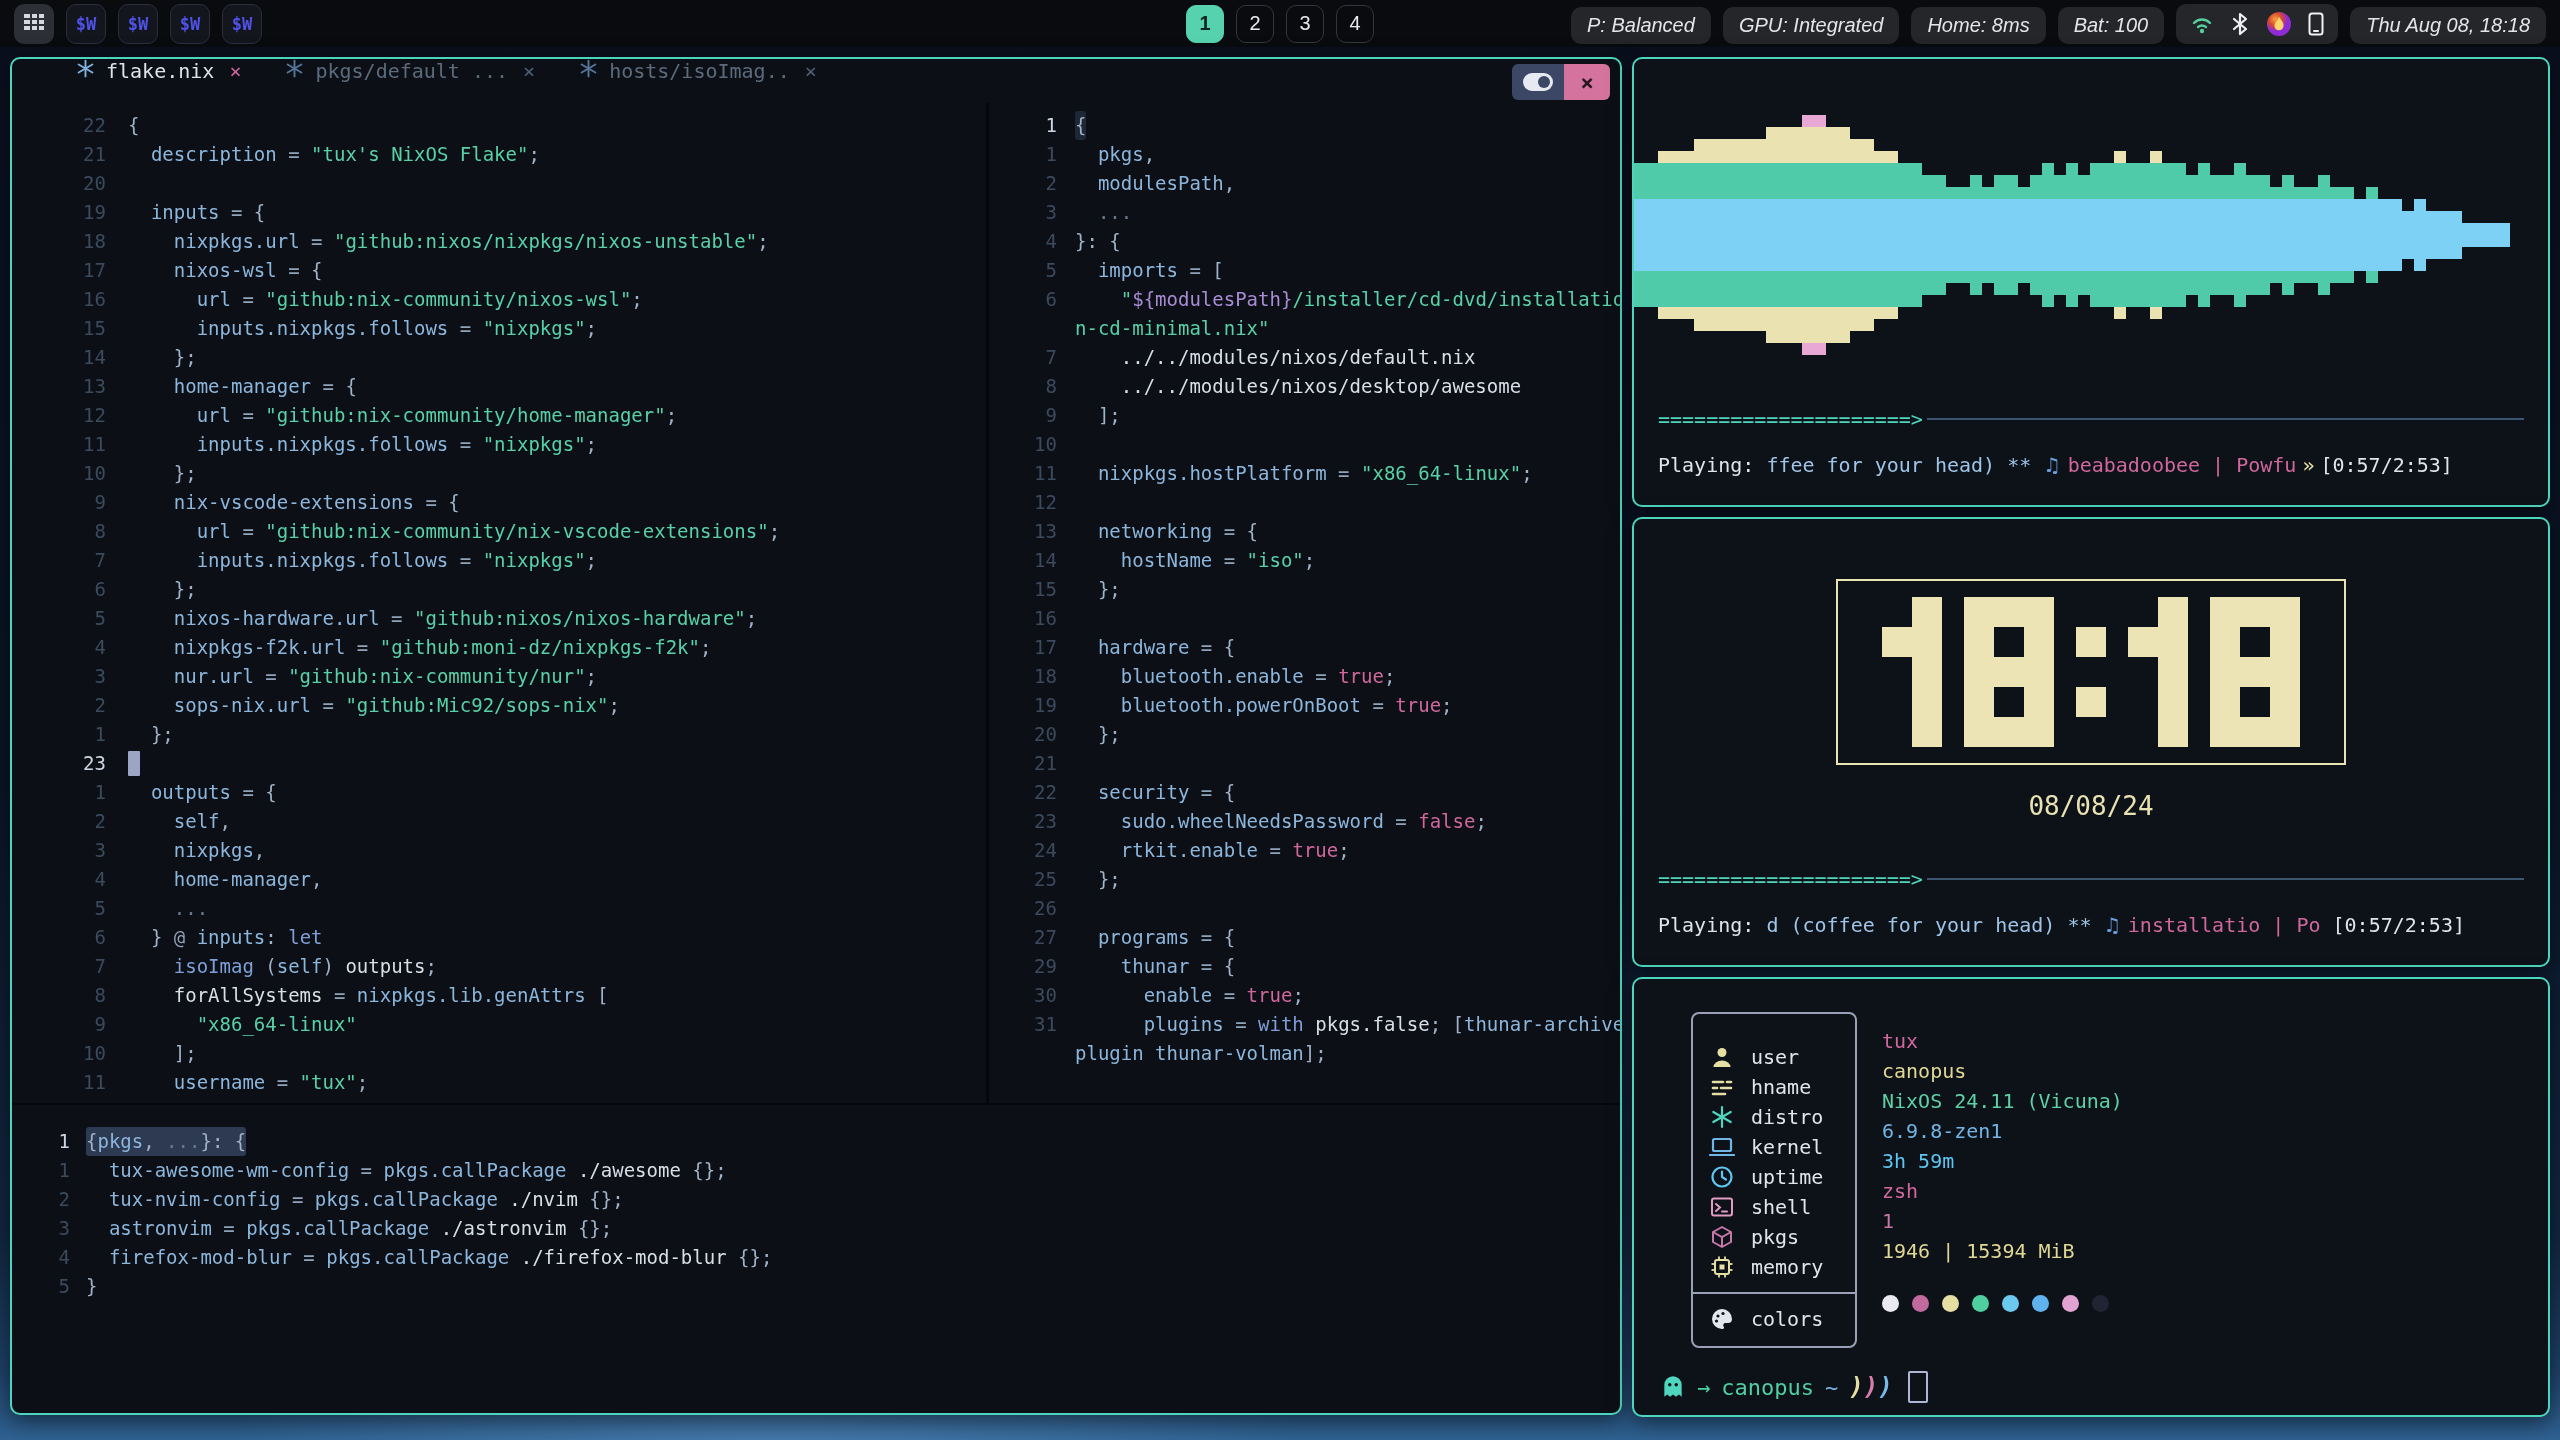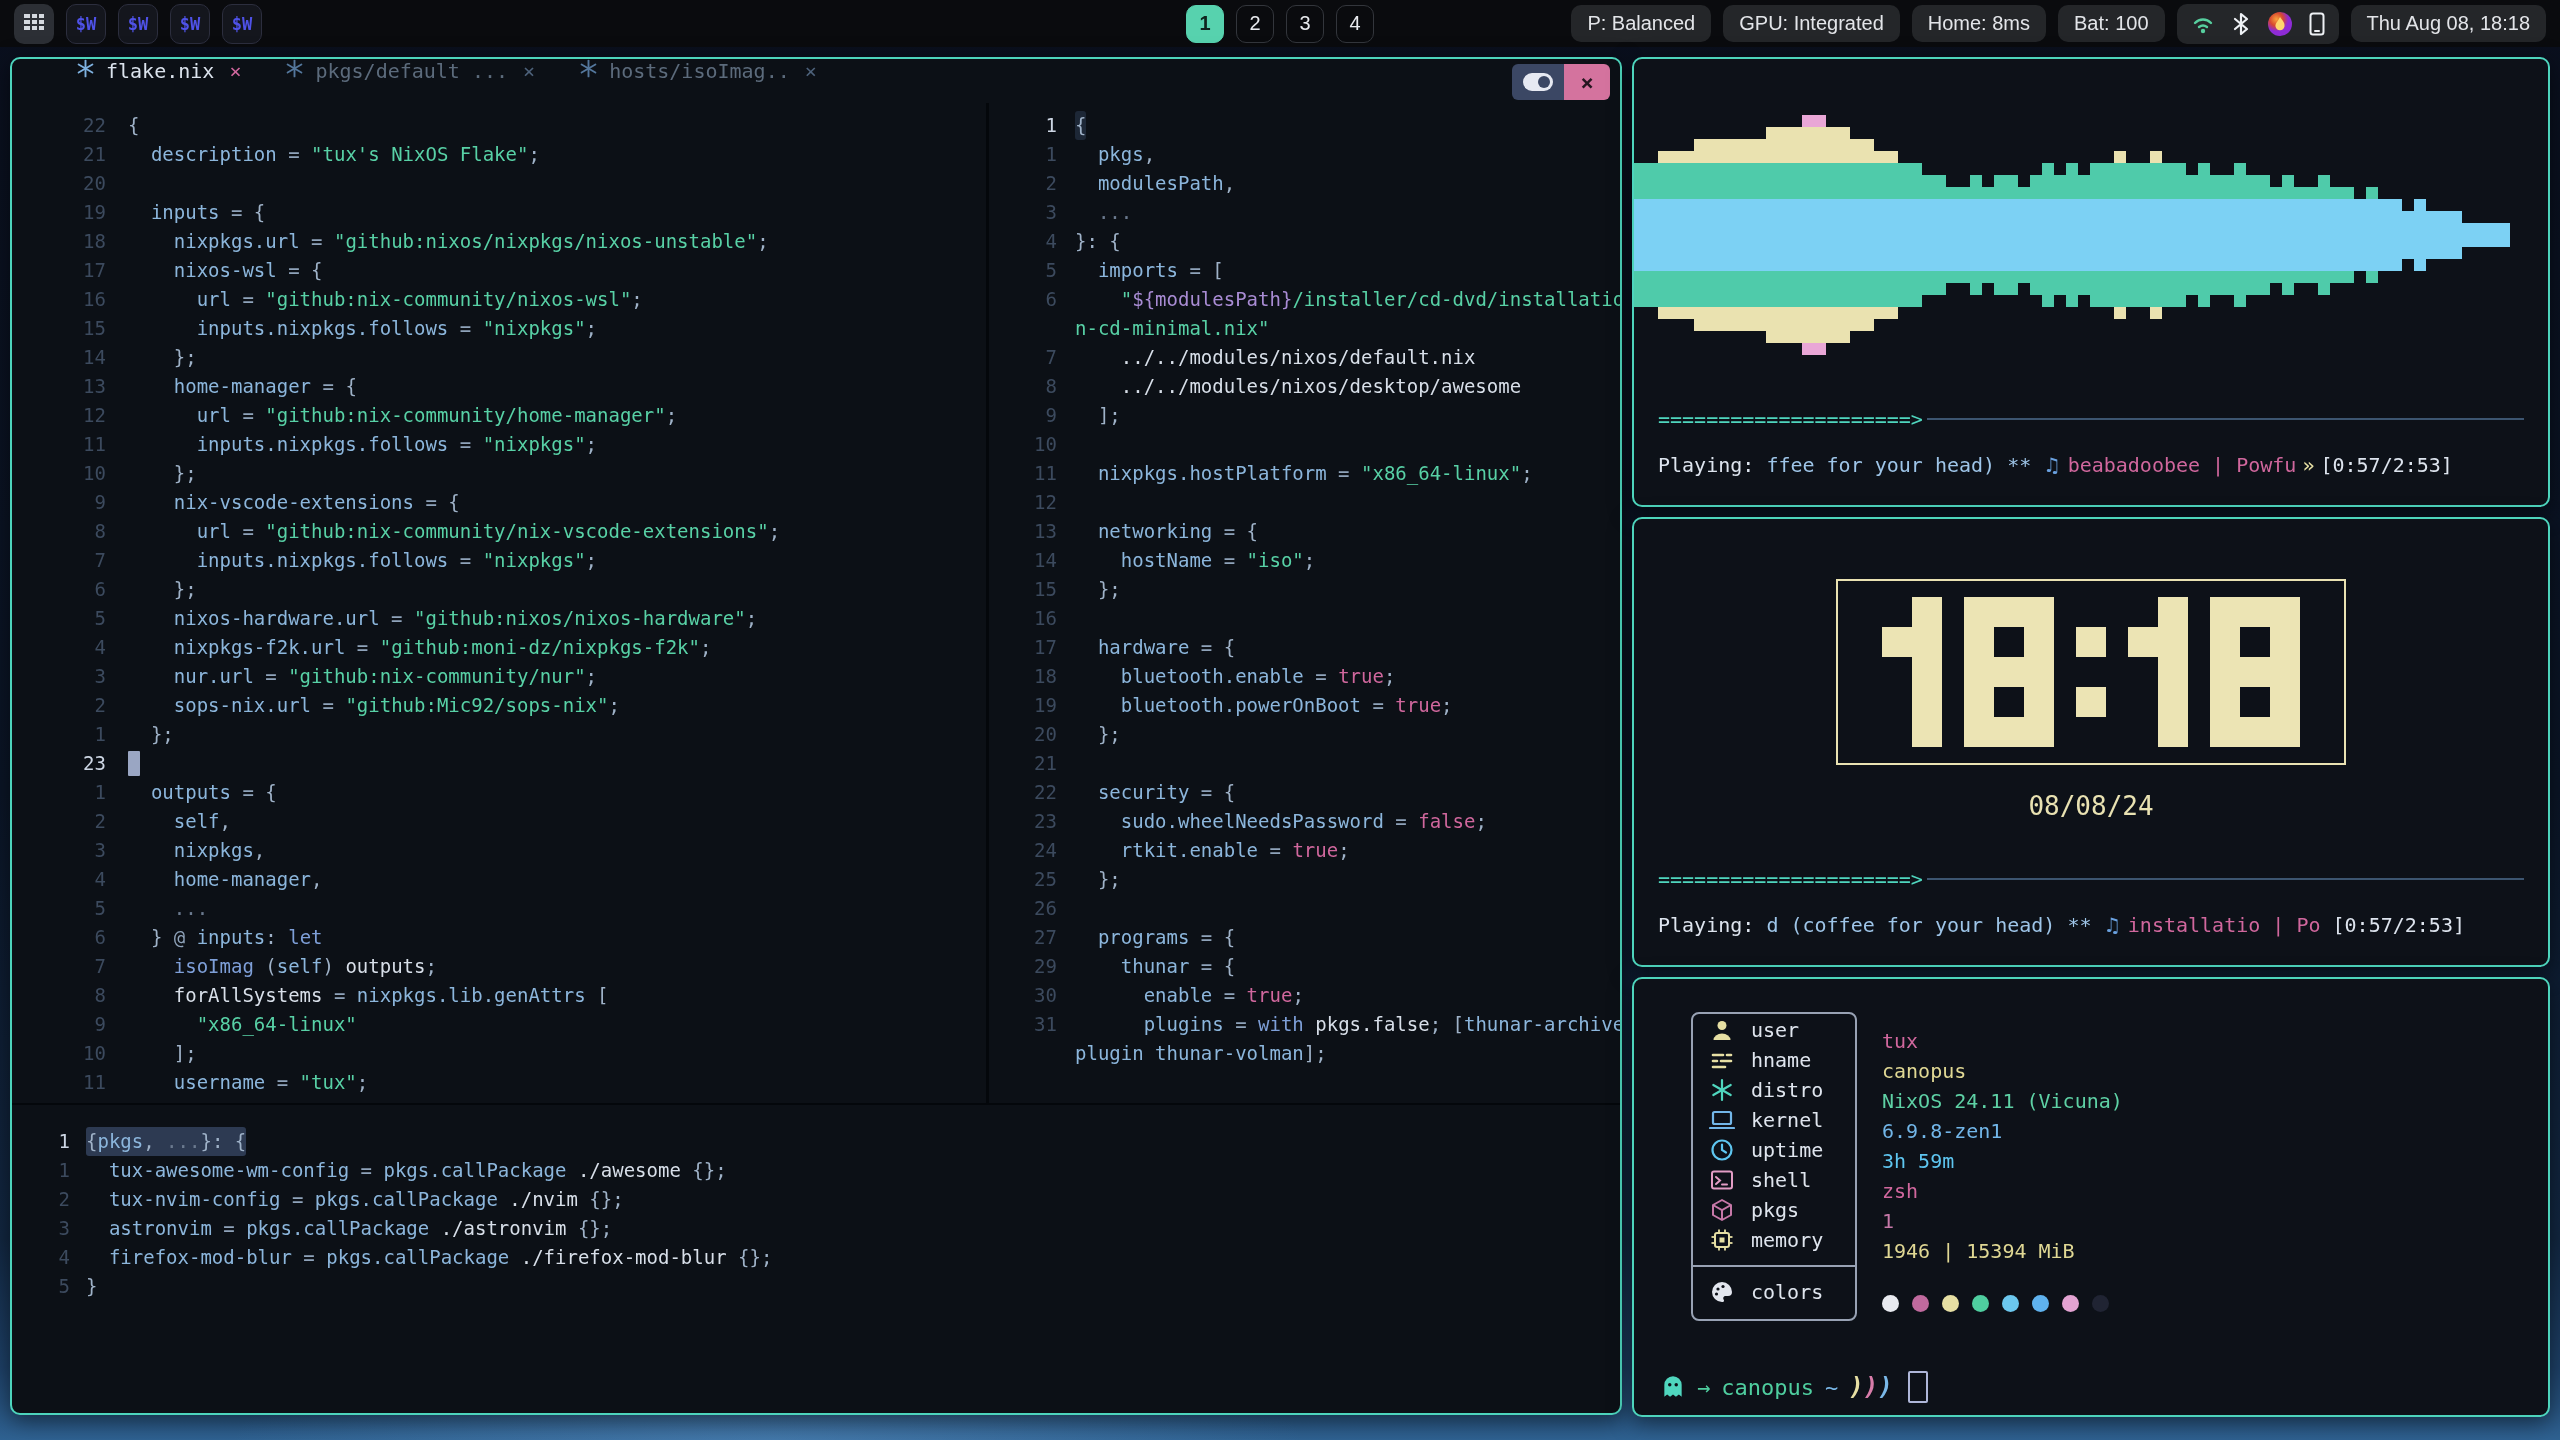--- a/index.html
+++ b/index.html
@@ -13,21 +13,21 @@
     display:flex;align-items:center;padding:0 14px;box-sizing:border-box;
     font-family:"Liberation Sans",sans-serif;}
   .tb-left{display:flex;align-items:center;gap:12px;}
   .launcher{width:40px;height:40px;border-radius:10px;background:#2c2f35;display:flex;align-items:center;justify-content:center;}
   .wsbtn{width:40px;height:40px;border-radius:10px;background:#14161d;border:1px solid #2c2e3e;
     color:#4f52e8;font:bold 17px "DejaVu Sans Mono",monospace;display:flex;align-items:center;justify-content:center;box-sizing:border-box;}
   .tags{position:absolute;left:50%;top:0;height:47px;transform:translateX(-50%);display:flex;align-items:center;gap:12px;}
   .tag{width:38px;height:38px;border-radius:10px;border:1px solid #33363c;color:#e8eaee;font-size:20px;
     display:flex;align-items:center;justify-content:center;box-sizing:border-box;background:transparent;}
   .tag.active{background:#57d2ae;border-color:#57d2ae;color:#0f231d;font-weight:bold;}
-  .tb-right{margin-left:auto;display:flex;align-items:center;gap:12px;}
+  .tb-right{margin-left:auto;display:flex;align-items:flex-end;gap:12px;font-style:italic;}
   .pill{background:#242629;border-radius:10px;padding:7px 16px;color:#e3e5e9;font-size:20px;white-space:nowrap;}
   .pill.icons{display:flex;align-items:center;gap:16px;padding:7px 14px;}
   
   .win{position:absolute;border:2px solid #4dd4bc;border-radius:10px;background:#0c1016;
     box-sizing:border-box;overflow:hidden;box-shadow:0 6px 22px rgba(0,0,0,.5);}
   .term{background:#0d1118;}
   
   .tabline{height:44px;display:flex;align-items:flex-start;padding-left:64px;gap:44px;position:relative;}
   .tab{display:flex;align-items:center;gap:11px;font-size:20px;color:#5c6b7c;}
   .tab .flake{color:#54779c;}
@@ -80,21 +80,21 @@
   .pl-artist{color:#d0679d}.pl-sep{color:#e6dfa3;padding:0 6px;}
   
   .clockbox{position:absolute;left:50%;top:60px;transform:translateX(-50%);width:510px;height:186px;
     border:2px solid #e9e2b2;box-sizing:border-box;display:flex;align-items:center;justify-content:center;gap:22px;}
   .glyph{display:grid;}
   .glyph i{display:block;}
   .glyph i.on{background:#ece4b4;}
   .cdate{position:absolute;left:0;right:0;top:272px;text-align:center;color:#e9e2b2;font-size:26px;}
   
   .fetchbox{position:absolute;left:57px;top:33px;width:166px;border:2px solid #98a2b4;border-radius:8px;
-    box-sizing:border-box;padding:1px 0 12px 0;}
+    box-sizing:border-box;padding:28px 0 12px 0;}
   .frow{display:flex;align-items:center;height:30px;padding:0 0 0 16px;gap:16px;}
   .frow .flabel{color:#dfe5ee;font-size:20px;}
   .fdiv{height:0;border-top:2px solid #98a2b4;margin:10px -2px 10px -2px;}
   .fvals{position:absolute;left:248px;top:47px;}
   .fval{height:30px;line-height:30px;font-size:20px;white-space:pre;}
   .fdots{position:absolute;left:248px;display:flex;align-items:center;gap:13px;height:30px;}
   .fdots i{width:17px;height:17px;border-radius:50%;display:block;}
   .ficon{width:26px;display:flex;align-items:center;justify-content:center;}
   
   .prompt{position:absolute;left:26px;bottom:12px;display:flex;align-items:center;gap:11px;font-size:22px;}

